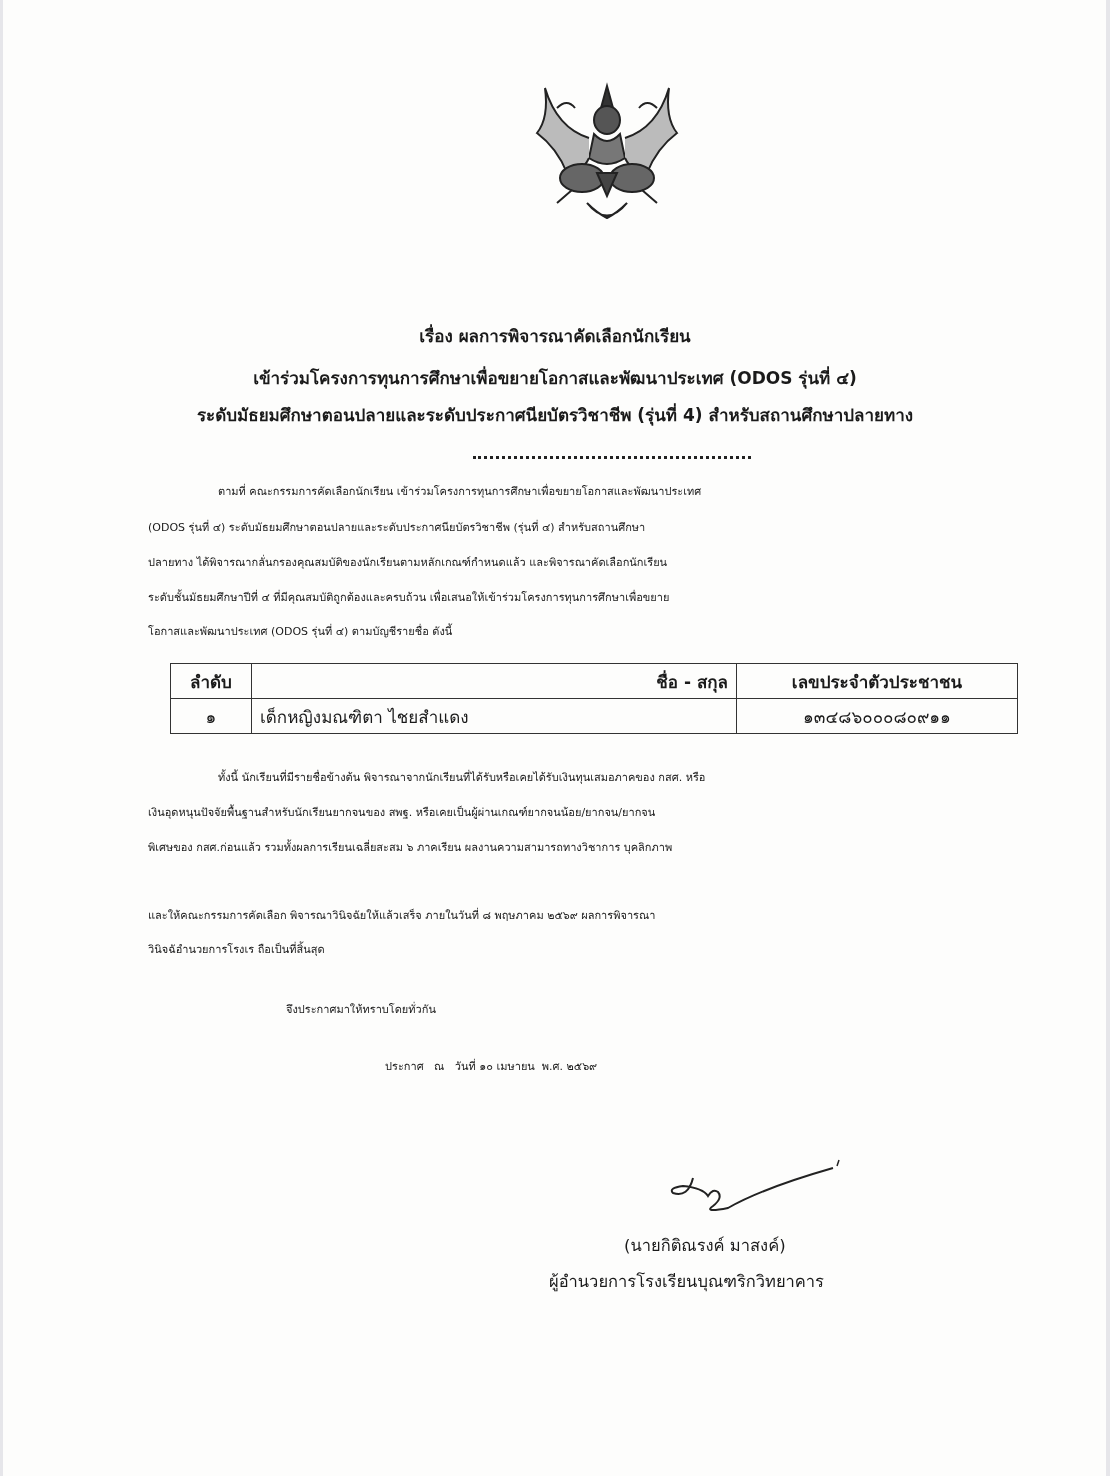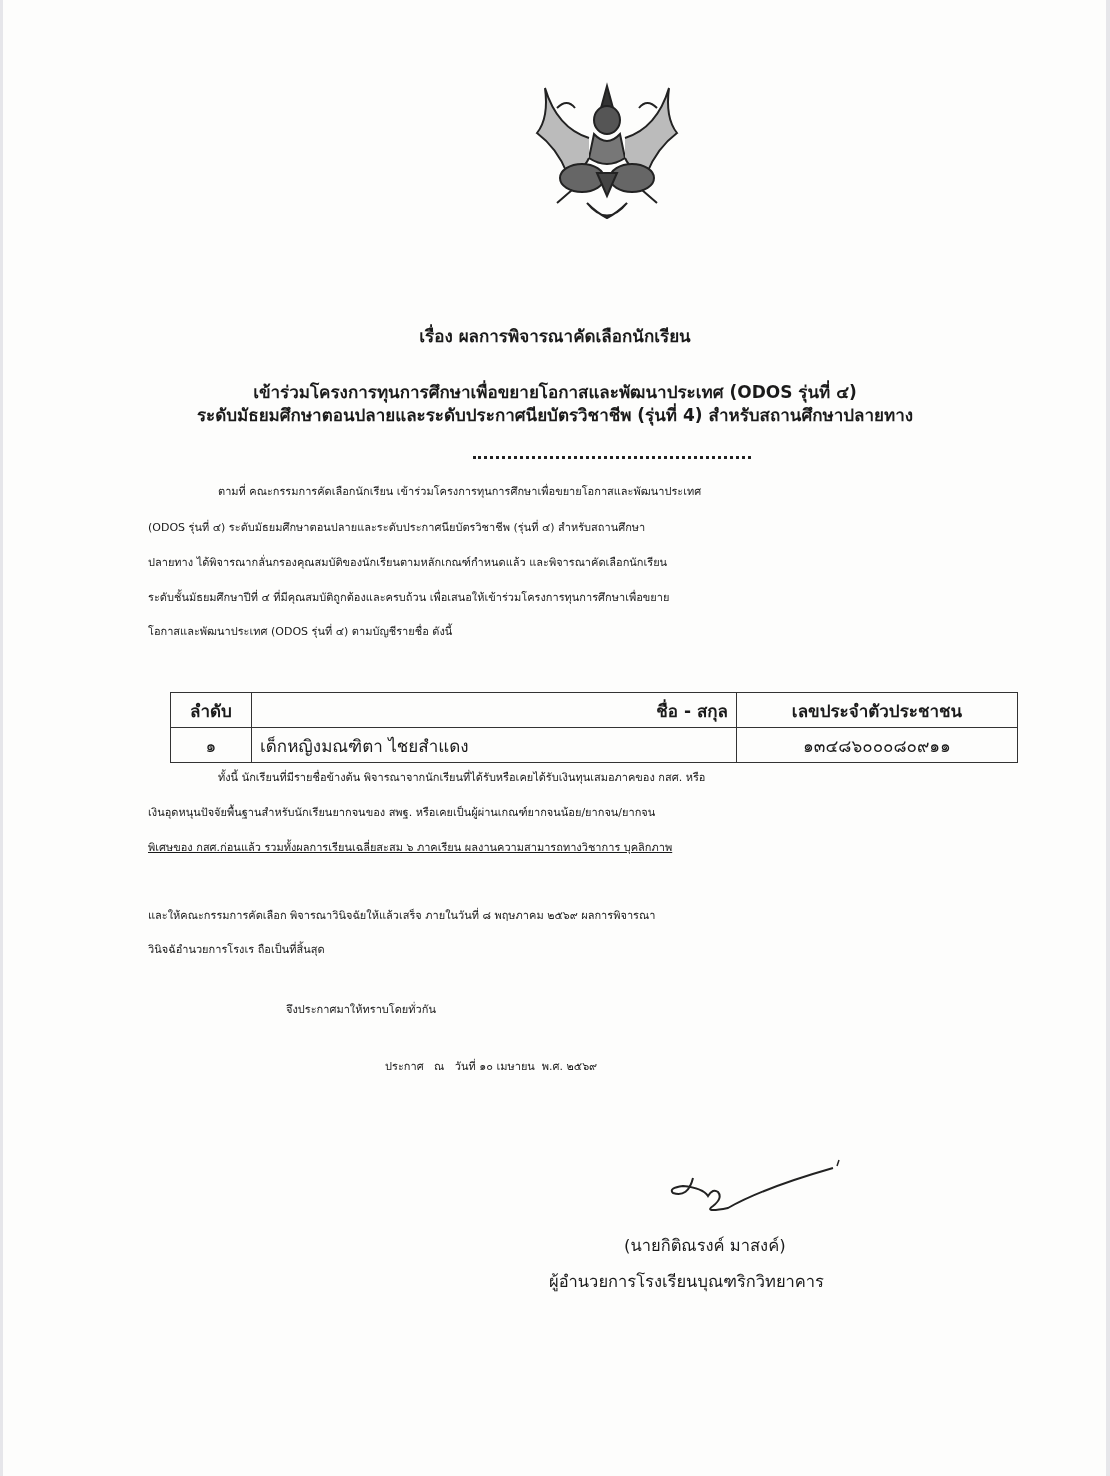--- a/index.html
+++ b/index.html
@@ -19,21 +19,21 @@
     font-size: 17px; font-weight: bold; white-space: nowrap;
   }
   .dots {
     position: absolute; left: 470px; top: 452px; width: 278px; height: 4px;
     border-bottom: 3px dotted #222;
   }
   .para-line {
     position: absolute; font-size: 11px; white-space: nowrap; line-height: 20px;
   }
   table.roster {
-    position: absolute; left: 167px; top: 692px; width: 848px;
+    position: absolute; left: 167px; top: 663px; width: 848px;
     border-collapse: collapse; font-size: 17px;
   }
   table.roster td, table.roster th {
     border: 1.5px solid #333; padding: 0 8px; height: 34px;
   }
   table.roster th { font-weight: bold; }
   .c1 { width: 64px; text-align: center; }
   .c2 { width: 468px; text-align: left; }
   .c2h { text-align: right; }
   .c3 { text-align: center; }
@@ -55,21 +55,21 @@
       <path d="M30 30 Q40 20 48 30 M112 30 Q120 20 130 30"></path>
       <ellipse cx="55" cy="100" rx="22" ry="14" fill="#666"></ellipse>
       <ellipse cx="105" cy="100" rx="22" ry="14" fill="#666"></ellipse>
       <path d="M70 95 L80 118 L90 95 Z" fill="#444"></path>
       <path d="M45 112 L30 125 M115 112 L130 125"></path>
       <path d="M60 125 Q80 150 100 125 Q90 135 80 140 Q70 135 60 125" fill="#888"></path>
     </g>
   </svg>
 
   <div class="center-line" style="top:322px;left:-3px;">เรื่อง  ผลการพิจารณาคัดเลือกนักเรียน</div>
-  <div class="center-line" style="top:378px;left:-3px;">เข้าร่วมโครงการทุนการศึกษาเพื่อขยายโอกาสและพัฒนาประเทศ (ODOS รุ่นที่ ๔)</div>
+  <div class="center-line" style="top:364px;left:-3px;">เข้าร่วมโครงการทุนการศึกษาเพื่อขยายโอกาสและพัฒนาประเทศ (ODOS รุ่นที่ ๔)</div>
   <div class="center-line" style="top:401px;left:-3px;">ระดับมัธยมศึกษาตอนปลายและระดับประกาศนียบัตรวิชาชีพ (รุ่นที่ 4) สำหรับสถานศึกษาปลายทาง</div>
   <div class="dots"></div>
 
   <div class="para-line" style="left:215px;top:482px;">ตามที่ คณะกรรมการคัดเลือกนักเรียน เข้าร่วมโครงการทุนการศึกษาเพื่อขยายโอกาสและพัฒนาประเทศ</div>
   <div class="para-line" style="left:145px;top:518px;">(ODOS รุ่นที่ ๔) ระดับมัธยมศึกษาตอนปลายและระดับประกาศนียบัตรวิชาชีพ (รุ่นที่ ๔) สำหรับสถานศึกษา</div>
   <div class="para-line" style="left:145px;top:553px;">ปลายทาง ได้พิจารณากลั่นกรองคุณสมบัติของนักเรียนตามหลักเกณฑ์กำหนดแล้ว และพิจารณาคัดเลือกนักเรียน</div>
   <div class="para-line" style="left:145px;top:588px;">ระดับชั้นมัธยมศึกษาปีที่ ๔ ที่มีคุณสมบัติถูกต้องและครบถ้วน เพื่อเสนอให้เข้าร่วมโครงการทุนการศึกษาเพื่อขยาย</div>
   <div class="para-line" style="left:145px;top:622px;">โอกาสและพัฒนาประเทศ (ODOS รุ่นที่ ๔) ตามบัญชีรายชื่อ ดังนี้</div>
 
   <table class="roster">
@@ -82,21 +82,21 @@
     <tr>
       <td class="c1">๑</td>
       <td class="c2">เด็กหญิงมณฑิตา ไชยสำแดง</td>
       <td class="c3">๑๓๔๘๖๐๐๐๘๐๙๑๑</td>
     </tr>
   </tbody>
     </table>
 
   <div class="para-line" style="left:145px;top:803px;">เงินอุดหนุนปัจจัยพื้นฐานสำหรับนักเรียนยากจนของ สพฐ. หรือเคยเป็นผู้ผ่านเกณฑ์ยากจนน้อย/ยากจน/ยากจน</div>
   <div class="para-line" style="left:215px;top:768px;">ทั้งนี้ นักเรียนที่มีรายชื่อข้างต้น พิจารณาจากนักเรียนที่ได้รับหรือเคยได้รับเงินทุนเสมอภาคของ กสศ. หรือ</div>
-  <div class="para-line" style="left:145px;top:838px;text-decoration:underline;">พิเศษของ กสศ.ก่อนแล้ว รวมทั้งผลการเรียนเฉลี่ยสะสม ๖ ภาคเรียน ผลงานความสามารถทางวิชาการ บุคลิกภาพ</div>
+  <div class="para-line" style="left:145px;top:838px;">พิเศษของ กสศ.ก่อนแล้ว รวมทั้งผลการเรียนเฉลี่ยสะสม ๖ ภาคเรียน ผลงานความสามารถทางวิชาการ บุคลิกภาพ</div>
   <div class="para-line" style="left:145px;top:906px;">และให้คณะกรรมการคัดเลือก พิจารณาวินิจฉัยให้แล้วเสร็จ ภายในวันที่ ๘ พฤษภาคม ๒๕๖๙ ผลการพิจารณา</div>
   <div class="para-line" style="left:145px;top:940px;">วินิจฉัอำนวยการโรงเร ถือเป็นที่สิ้นสุด</div>
 
   <div class="para-line" style="left:283px;top:1000px;">จึงประกาศมาให้ทราบโดยทั่วกัน</div>
   <div class="para-line" style="left:382px;top:1057px;white-space:pre;">ประกาศ   ณ   วันที่ ๑๐ เมษายน  พ.ศ. ๒๕๖๙</div>
 
   <svg class="sig-svg" viewBox="0 0 180 70">
     <path d="M30 20 Q25 40 10 35 Q5 30 20 28 Q40 30 45 38 Q50 30 55 34 Q60 40 50 48 Q40 55 65 50 Q100 30 170 10" fill="none" stroke="#222" stroke-width="2"></path>
     <path d="M176 2 L174 8" stroke="#222" stroke-width="1.5"></path>
   </svg>

